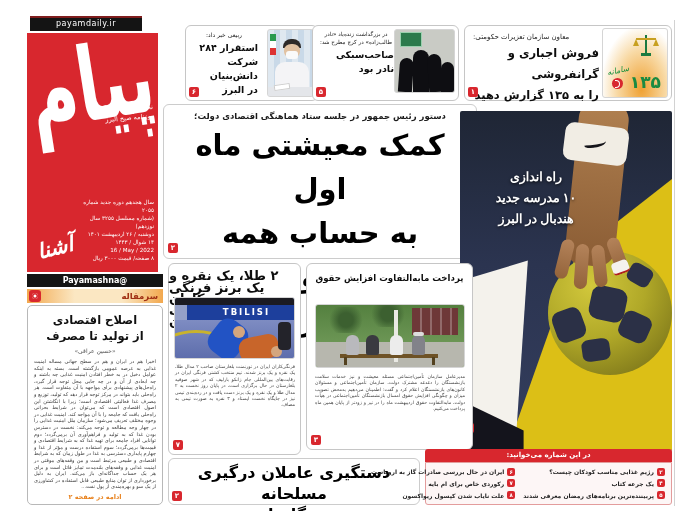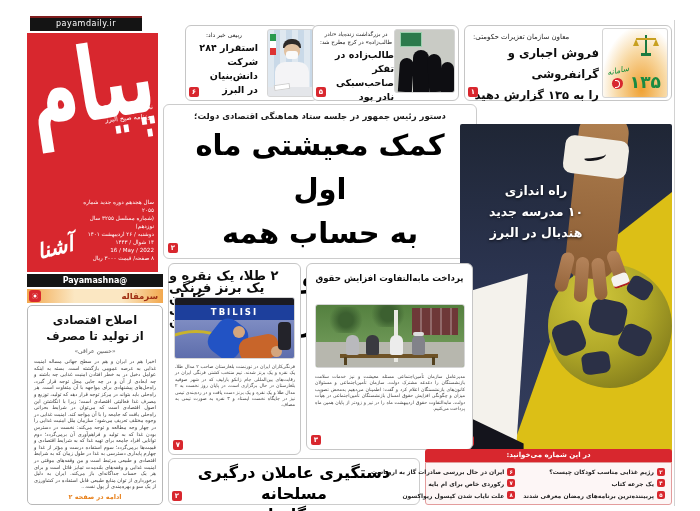--- a/index.html
+++ b/index.html
@@ -53,22 +53,22 @@
   .photo { position:absolute; border:1px solid #d5d5d5; border-radius:3px; overflow:hidden; }
 
   
   .lead-box { left:163px; top:104px; width:314px; height:155px; border:1px solid #cccccc; border-radius:6px; }
   .lead-kicker { position:absolute; top:6px; left:0; width:100%; text-align:center; font-size:8.5px;
                  font-weight:bold; color:#1a1a1a; }
   .lead-title { position:absolute; top:18px; left:0; width:100%; text-align:center; font-weight:bold;
                 color:#000; font-size:29px; line-height:44px; letter-spacing:-.5px; }
 
   
-  .handball { left:460px; top:124px; width:212px; height:340px; overflow:hidden; border-radius:2px;
-              background:linear-gradient(180deg,#1f2635 0%,#2b3450 45%,#343e5e 100%); }
+  .handball { left:460px; top:111px; width:212px; height:340px; overflow:hidden; border-radius:2px;
+              background:linear-gradient(180deg,#1f2635 0%,#2b3450 45%,#343e5e 100%);font-family:Liberation Serif, serif; }
   .hb-yellow { position:absolute; inset:0; background:#dcbf16;
                clip-path:polygon(100% 20%, 100% 100%, 22% 100%, 55% 42%); }
   .hb-shirt { position:absolute; inset:0; background:#f4f2ec;
               clip-path:polygon(0 50%, 32% 44%, 26% 100%, 0 100%); }
   .hb-shorts { position:absolute; inset:0; background:#14141c;
                clip-path:polygon(0 85%, 30% 94%, 30% 100%, 0 100%); }
   .hb-arm { position:absolute; left:112px; top:-10px; width:50px; height:165px;
             background:linear-gradient(180deg,#b08050,#8a5c34); border-radius:18px; transform:rotate(6deg); }
   .hb-band { position:absolute; left:104px; top:14px; width:64px; height:38px; background:#f1ede4;
              border-radius:9px; transform:rotate(7deg); }
@@ -81,21 +81,21 @@
             border-radius:7px; }
   .hb-tape { position:absolute; left:152px; top:150px; width:17px; height:13px; background:#f4f2ee;
              border-radius:4px; transform:rotate(-20deg); border-bottom:2px solid #b02020; }
   .hb-title { position:absolute; left:16px; top:56px; width:120px; text-align:center; color:#fff;
               font-weight:bold; font-size:12.5px; line-height:21px; text-shadow:0 1px 3px rgba(0,0,0,.75); }
 
   
   .wrest-box { left:168px; top:263px; width:133px; height:192px; }
   .w-img { left:5px; top:33px; width:121px; height:62px; background:#94a0c8; }
   .w-top { position:absolute; top:0; left:0; width:100%; height:7px; background:#1b1b22; }
-  .w-banner { position:absolute; top:7px; left:0; width:100%; height:15px; background:#1d3f9c; color:#fff;
+  .w-banner { position:absolute; top:7px; left:12px; width:100%; height:15px; background:#1d3f9c; color:#fff;
               font-size:8.5px; font-weight:bold; letter-spacing:2px; text-align:center; line-height:15px;
               direction:ltr; }
   .w-mat { position:absolute; top:22px; left:0; width:100%; height:40px;
            background:linear-gradient(180deg,#7e8cc2,#5c6cab); }
   .w-ring { position:absolute; left:-18px; bottom:-14px; width:78px; height:44px; border:3px solid #c9b32c;
             border-radius:50%; }
   .w-blue { position:absolute; left:36px; top:0px; width:34px; height:38px; background:#2253c4;
             border-radius:12px; transform:rotate(38deg); }
   .w-orange { position:absolute; left:64px; top:16px; width:40px; height:24px; background:#c8652a;
               border-radius:10px; transform:rotate(-12deg); }
@@ -241,21 +241,20 @@
       <div class="t-fig" style="left:18px; width:16px; height:42px;"></div>
       <div class="t-fig" style="left:33px; width:14px; height:38px; transform:rotate(-4deg);"></div>
       <div class="t-fig" style="left:46px; width:13px; height:30px;"></div>
     </div>
     <div class="story-text-col" style="left:5px; top:4px; width:76px;">
       <div class="kicker" style="font-size:5.6px; text-align:center;">
         <div>در بزرگداشت زنده‌یاد «نادر</div>
         <div>طالب‌زاده» در کرج مطرح شد:</div>
       </div>
       <div class="sm-title" style="font-size:9.5px; line-height:14px; text-align:right; margin-top:2px;">
-        <div>طالب‌زاده در تفکر</div>
         <div>صاحب‌سبکی</div>
         <div>نادر بود</div>
       </div>
     </div>
     <span class="numbox" style="left:3px; bottom:3px;">۵</span>
   </div>
 
   <div class="artbox r135-box">
     <div class="photo l-img">
       <svg width="26" height="24" style="position:absolute; right:8px; top:4px;" viewBox="0 0 26 24">

